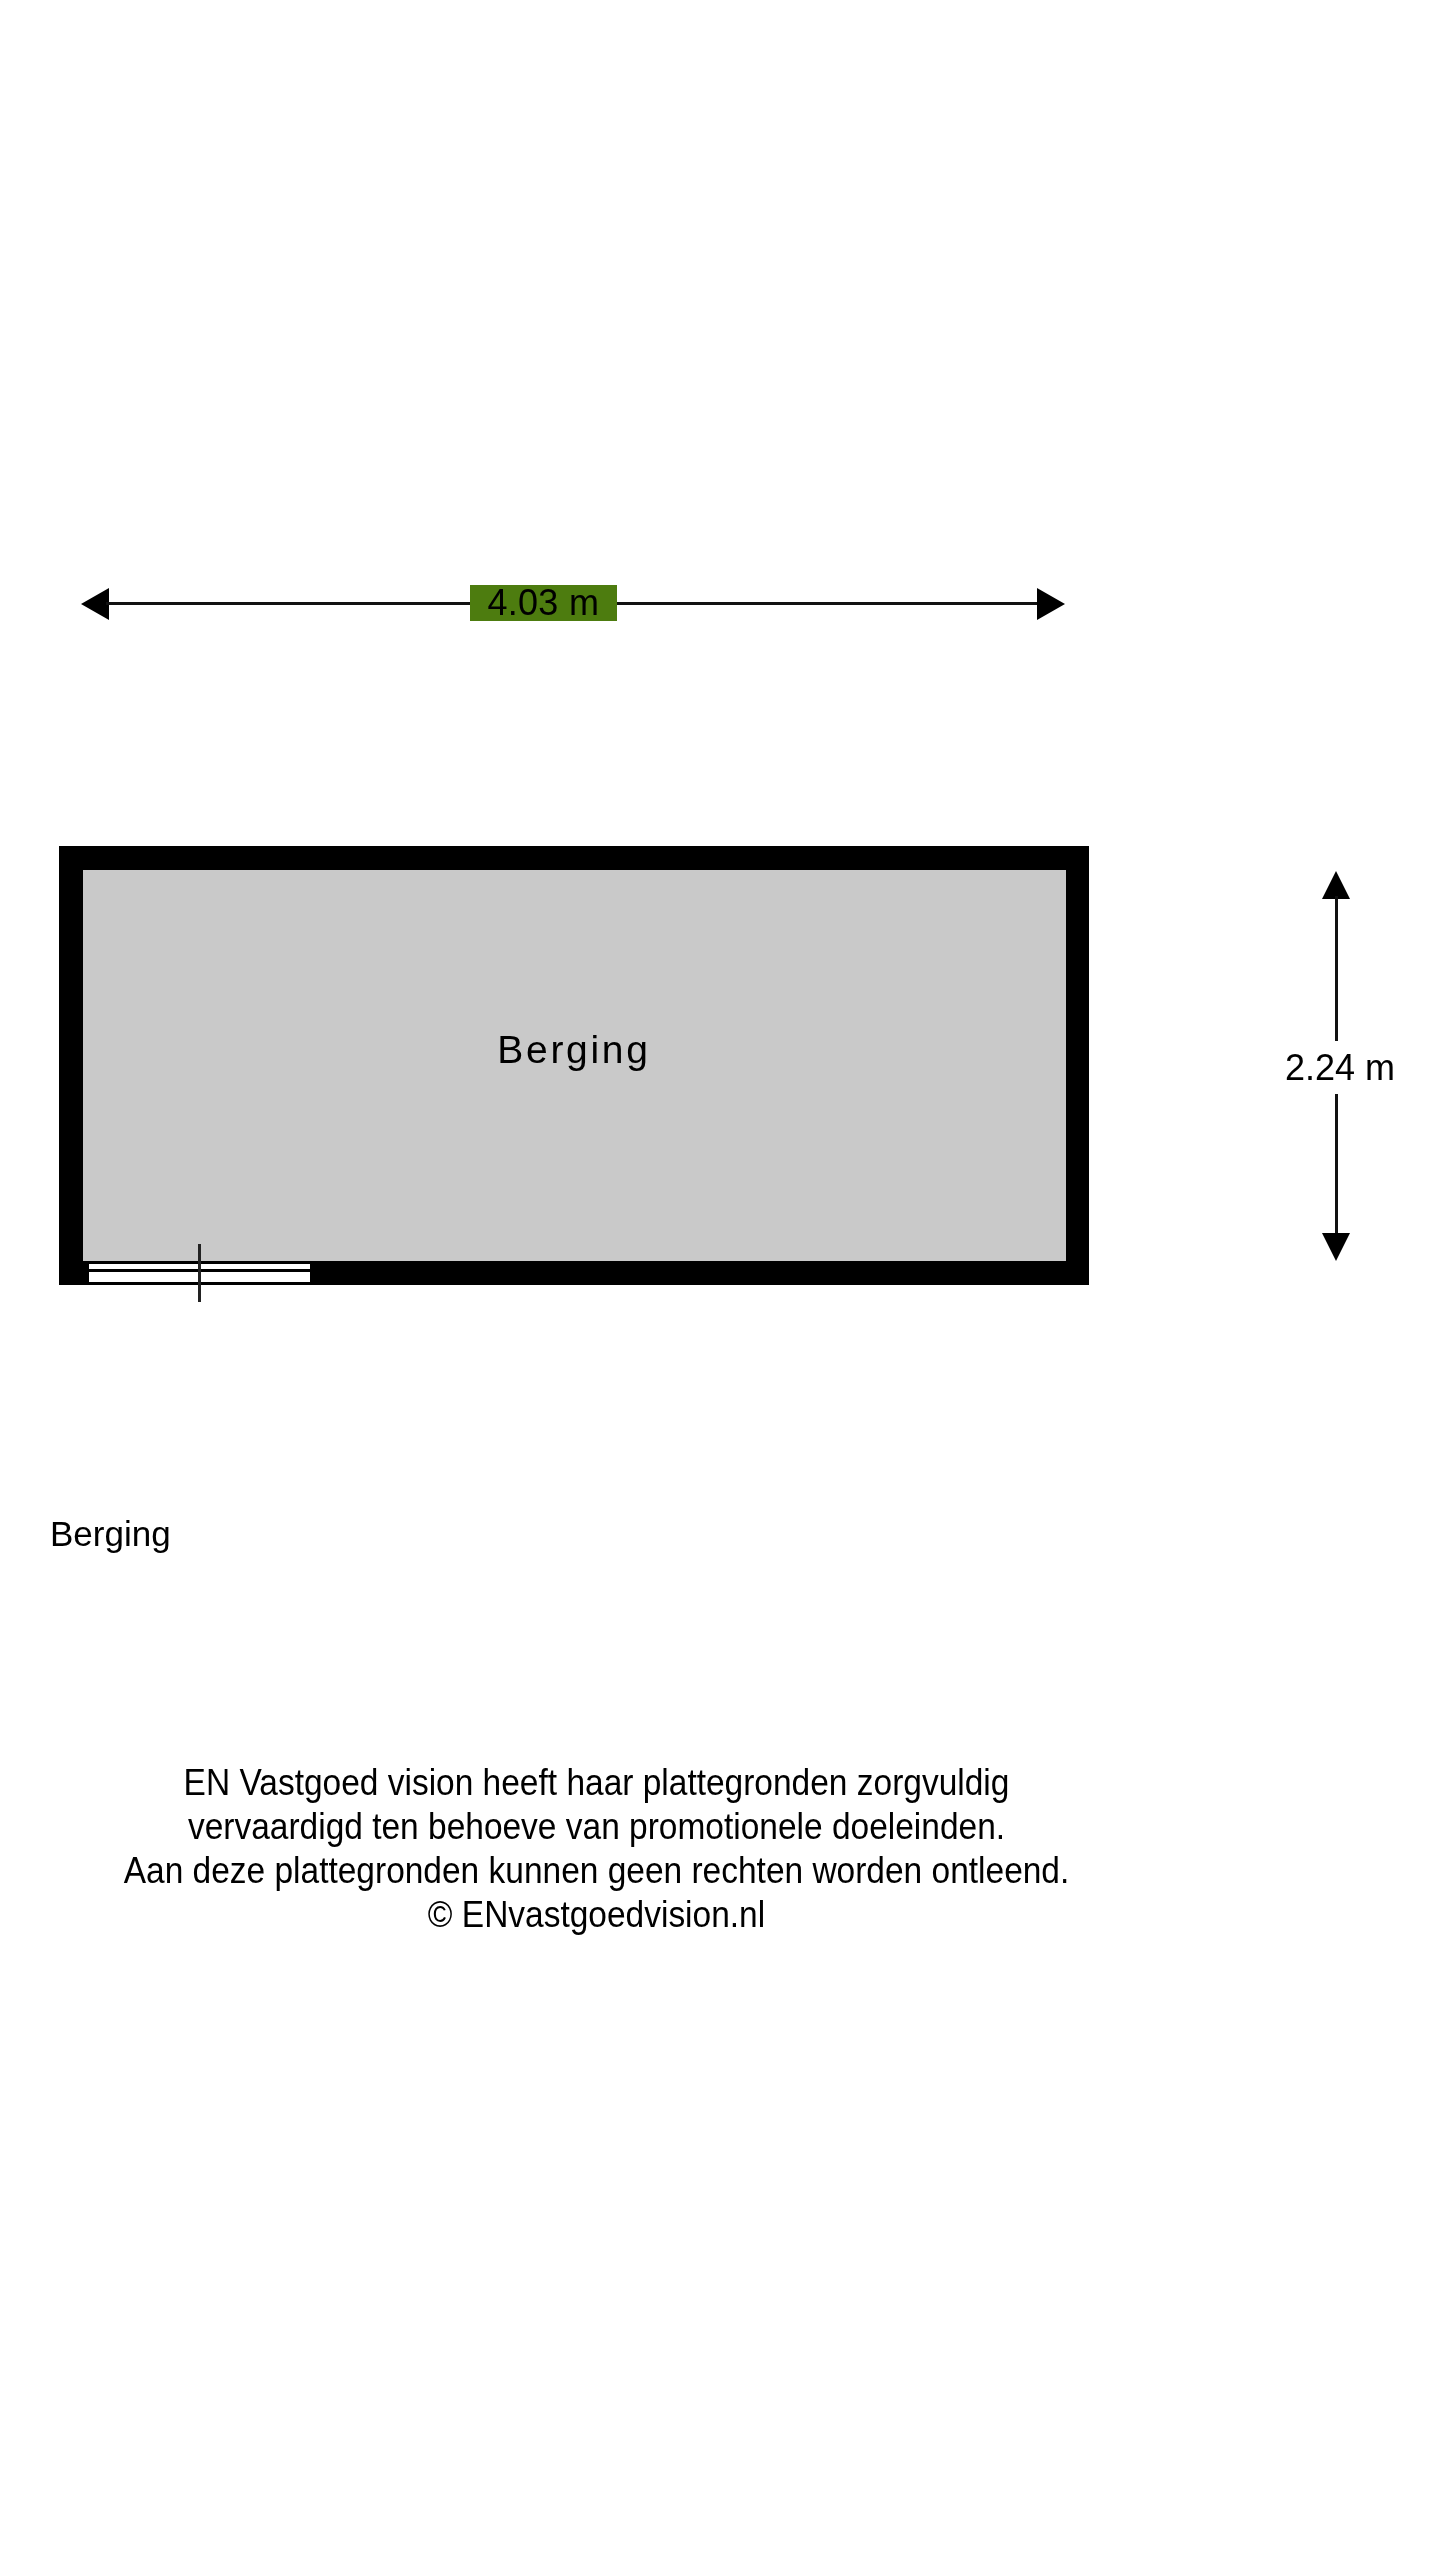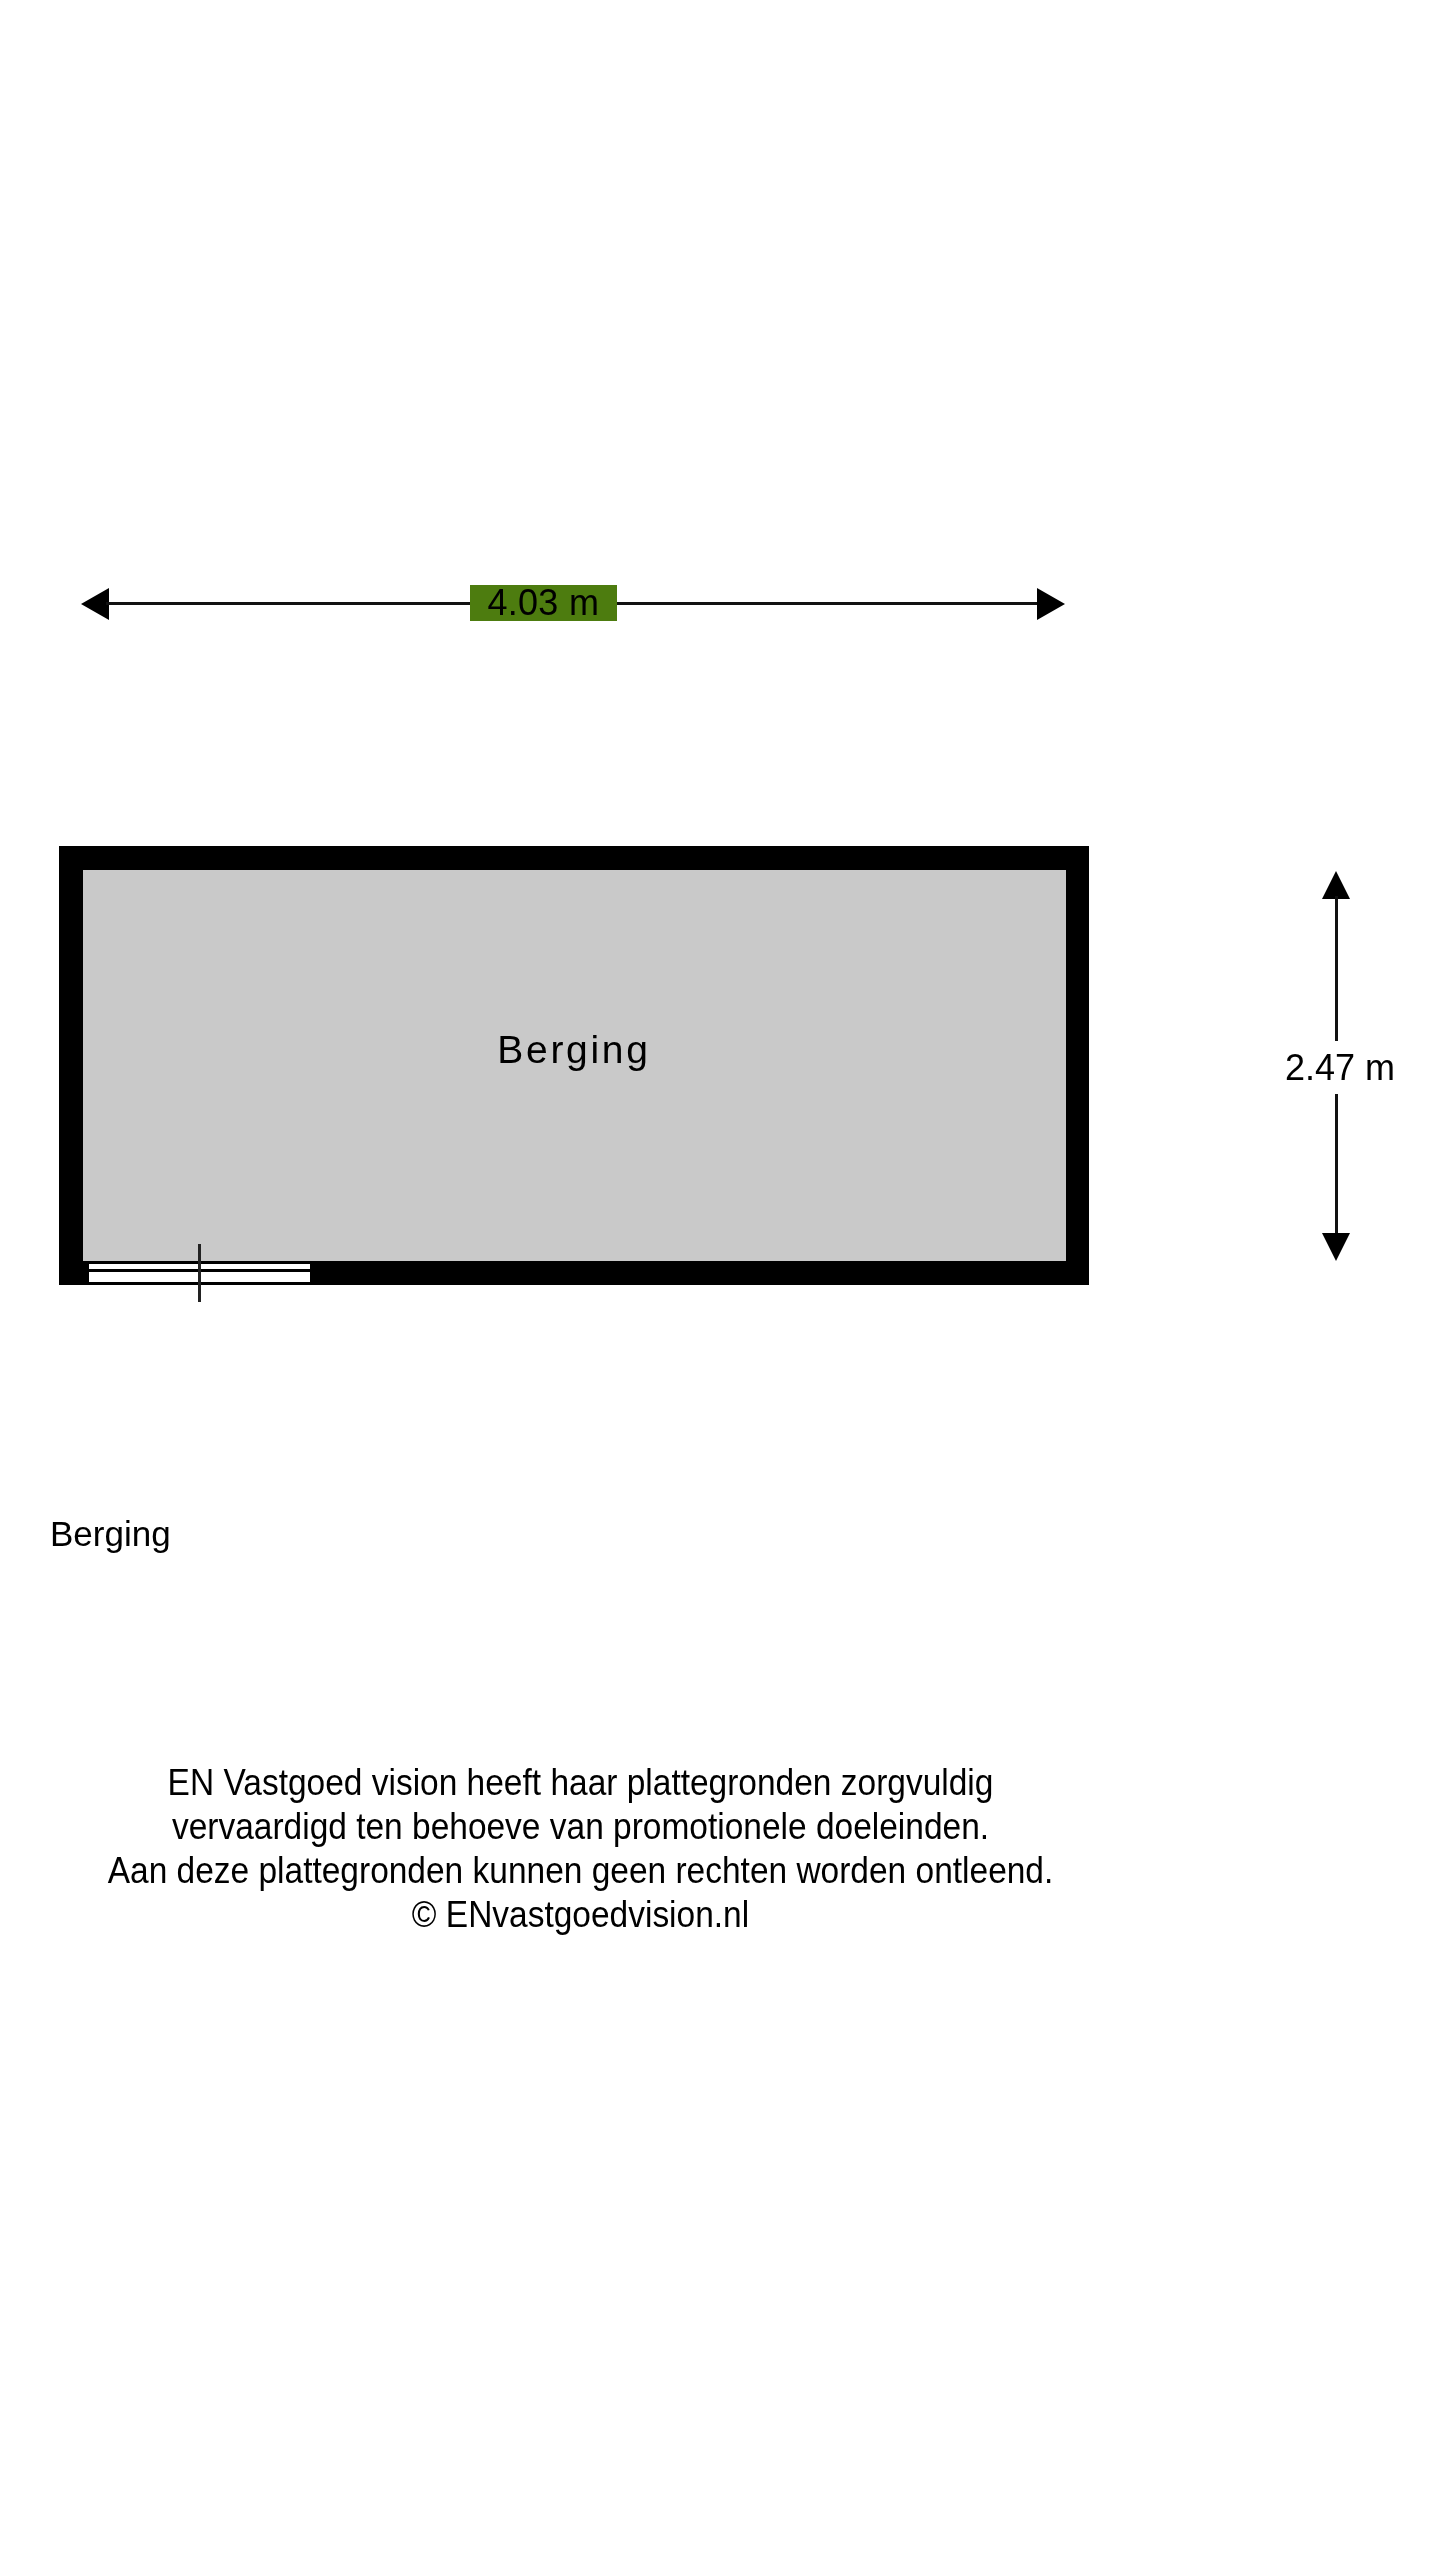--- a/index.html
+++ b/index.html
@@ -112,21 +112,21 @@
   .legend-name{
     position:absolute;
     font-size:35px;
     line-height:35px;
     white-space:nowrap;
   }
 
   
   .disclaimer{
     position:absolute;
-    left:0;
+    left:16px;
     width:1161px;
     text-align:center;
   }
   .disclaimer .dline{
     font-size:36px;
     line-height:44px;
     white-space:nowrap;
     transform:scaleX(0.93);
   }
 </style>
@@ -152,21 +152,21 @@
     <div class="wline" style="top:0px;"></div>
     <div class="wline" style="top:8px;"></div>
     <div class="wline" style="top:21px;"></div>
   </div>
   <div class="window-tick" style="left:198px;top:1244px;height:58px;"></div>
 
   <div>
     <div class="arrow-up" style="left:1322px;top:871px;"></div>
     <div class="dim-v-line" style="left:1335px;top:896px;height:339px;"></div>
     <div class="arrow-down" style="left:1322px;top:1233px;"></div>
-    <div class="dim-v-label" style="left:1249px;top:1041px;width:174px;">2.47 m</div>
+    <div class="dim-v-label" style="left:1249px;top:1041px;width:174px;">2.24 m</div>
   </div>
 
   <div class="legend-name" style="left:50px;top:1516px;">Berging</div>
 
   <div class="disclaimer" style="top:1761px;">
     <div class="dline">EN Vastgoed vision heeft haar plattegronden zorgvuldig</div>
     <div class="dline">vervaardigd ten behoeve van promotionele doeleinden.</div>
     <div class="dline">Aan deze plattegronden kunnen geen rechten worden ontleend.</div>
     <div class="dline">© ENvastgoedvision.nl</div>
   </div>

